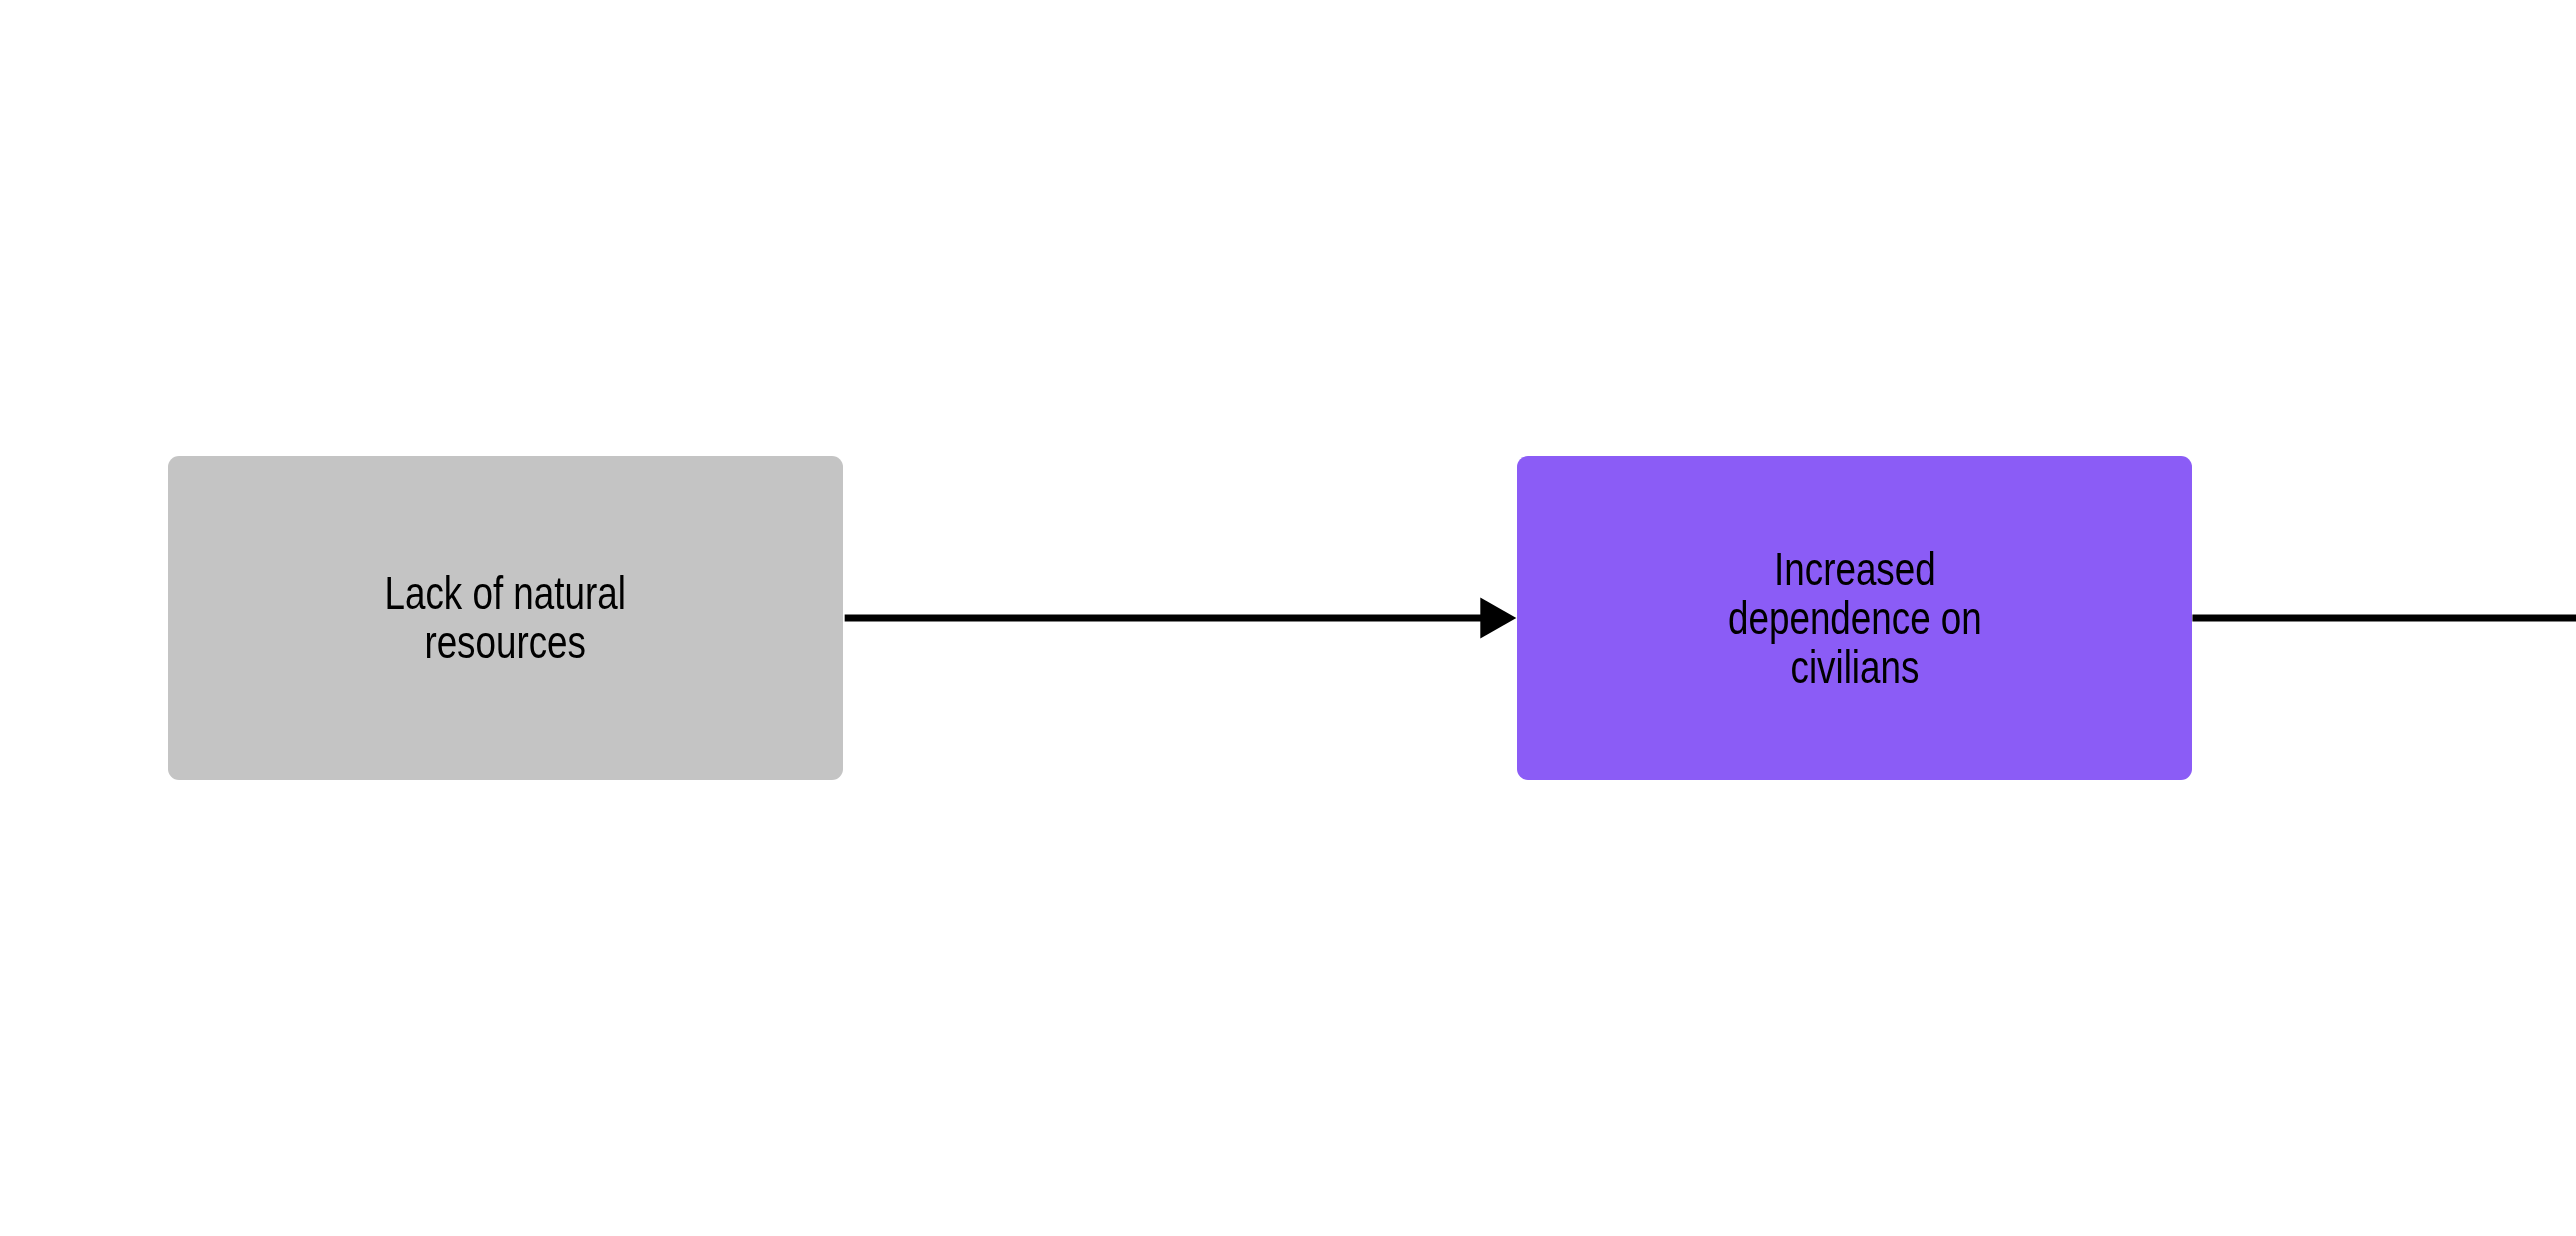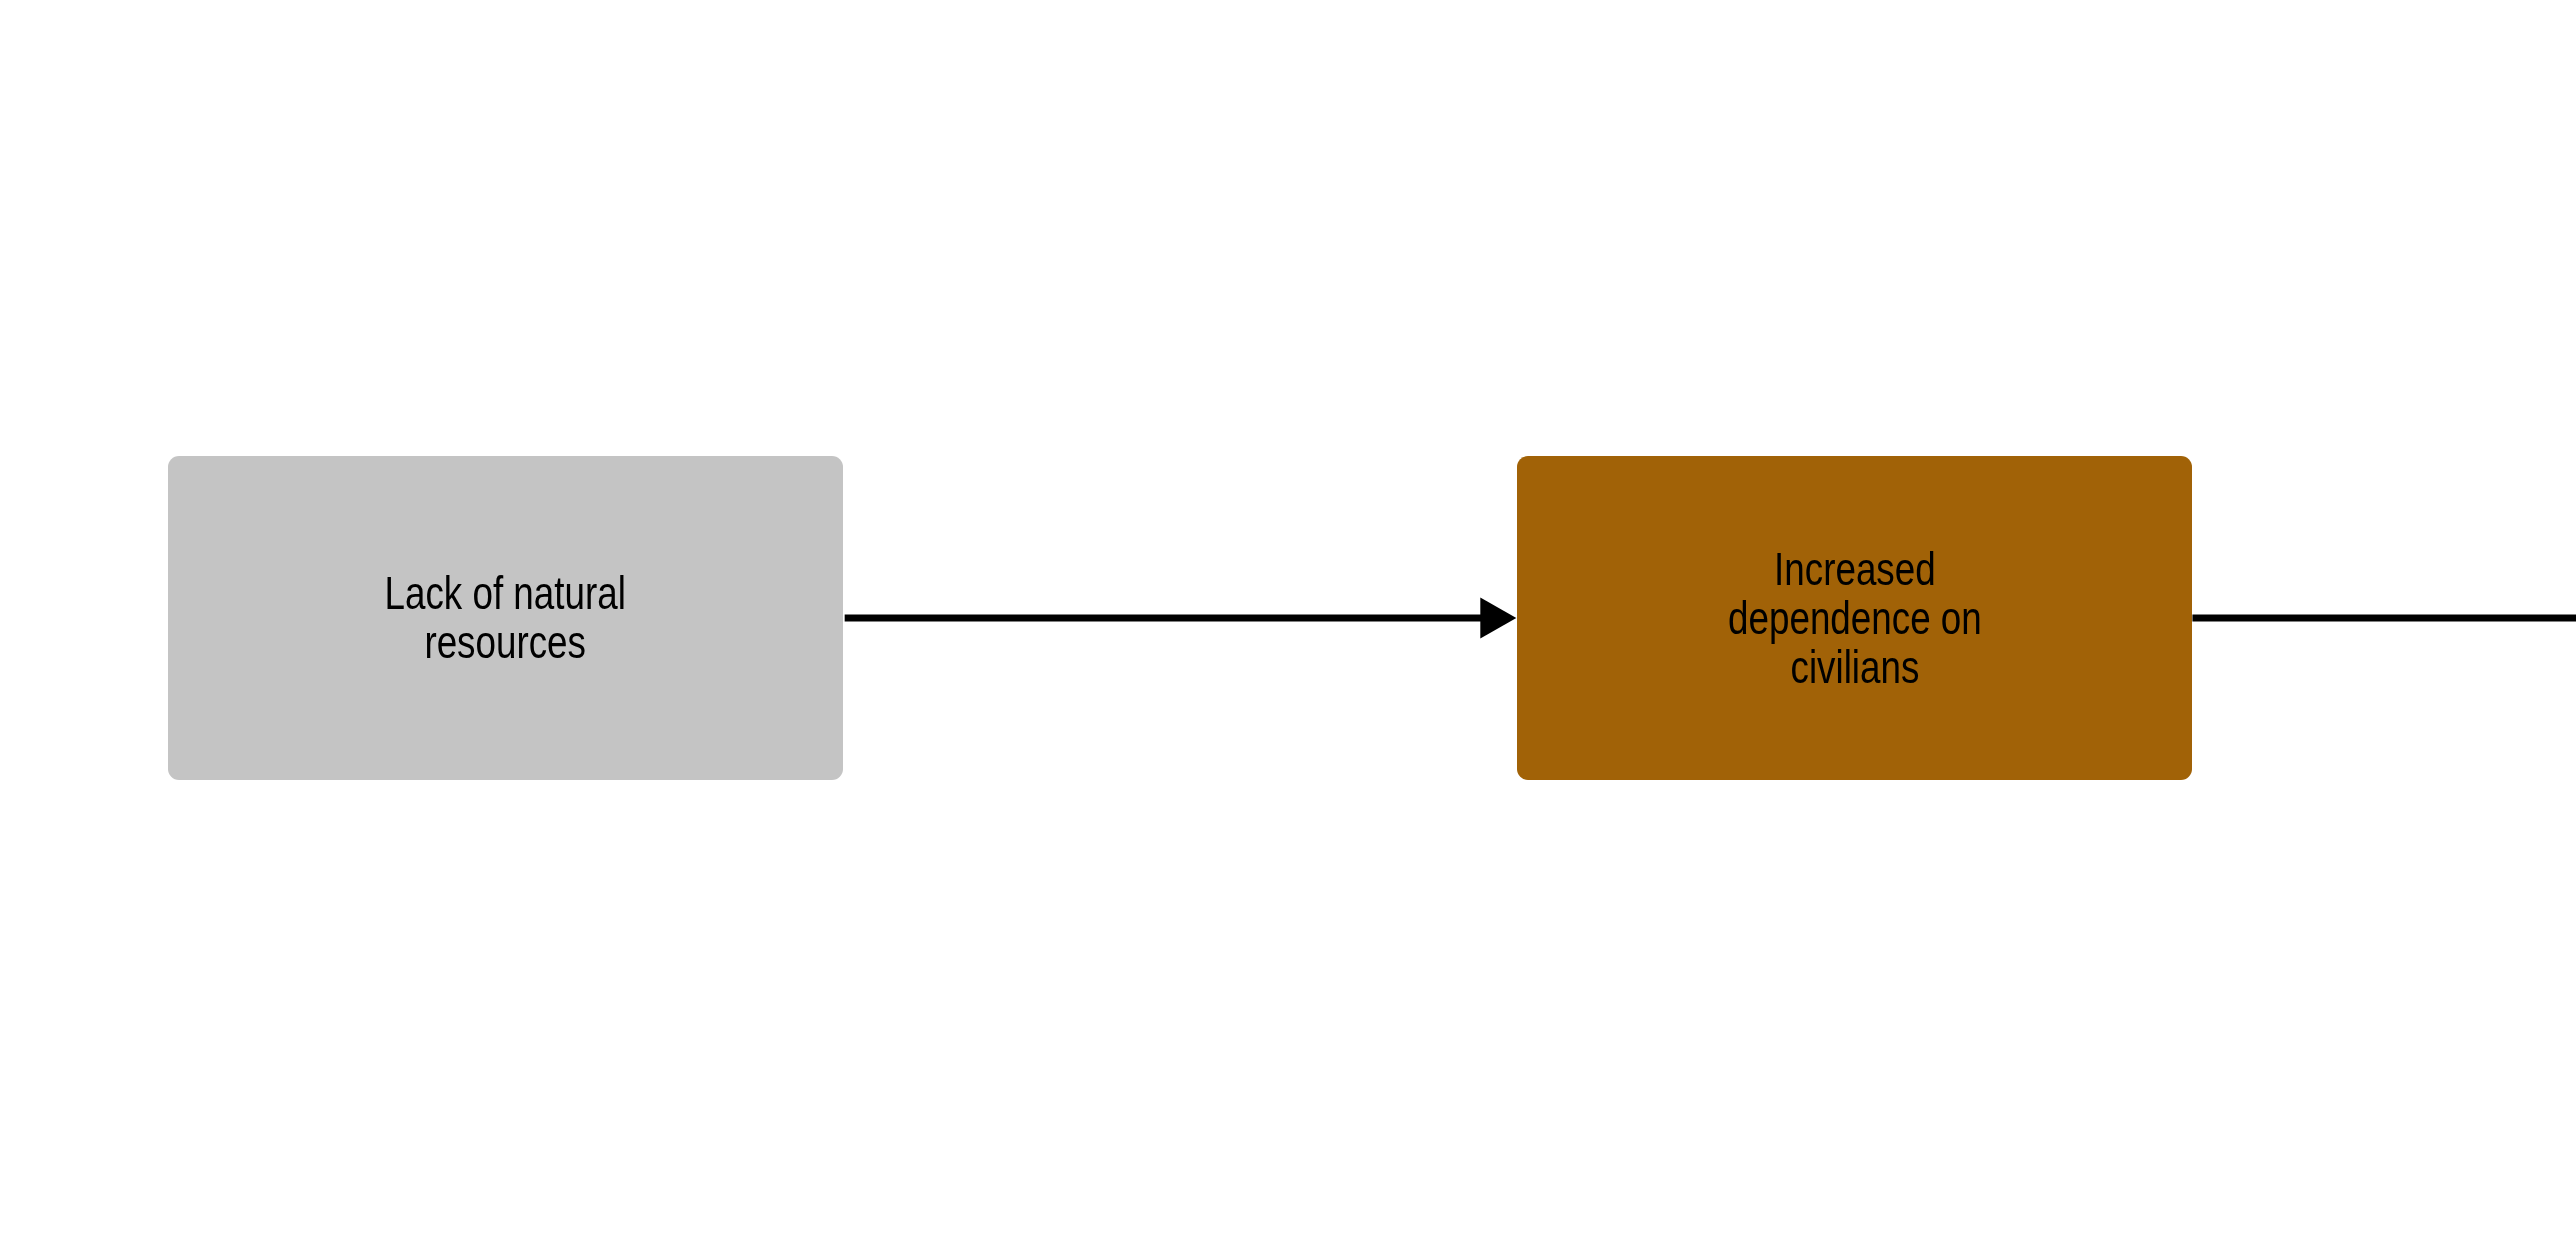--- a/index.html
+++ b/index.html
@@ -36,21 +36,21 @@
     padding: 0 9.3px;
   }
   #node-1 {
     left: 168px;  top: 456px;
     width: 675px; height: 324px;
     background: #c4c4c4;
   }
   #node-2 {
     left: 1517px; top: 456px;
     width: 675px; height: 324px;
-    background: #a16207;
+    background: #8b5cf6;
   }
   .edge {
     position: absolute;
     top: 582px;
     height: 72px;
     overflow: visible;
   }
   #edge-1 { left: 844px; width: 673px; }
   #edge-2 { left: 2192px; width: 673px; }
 </style>

